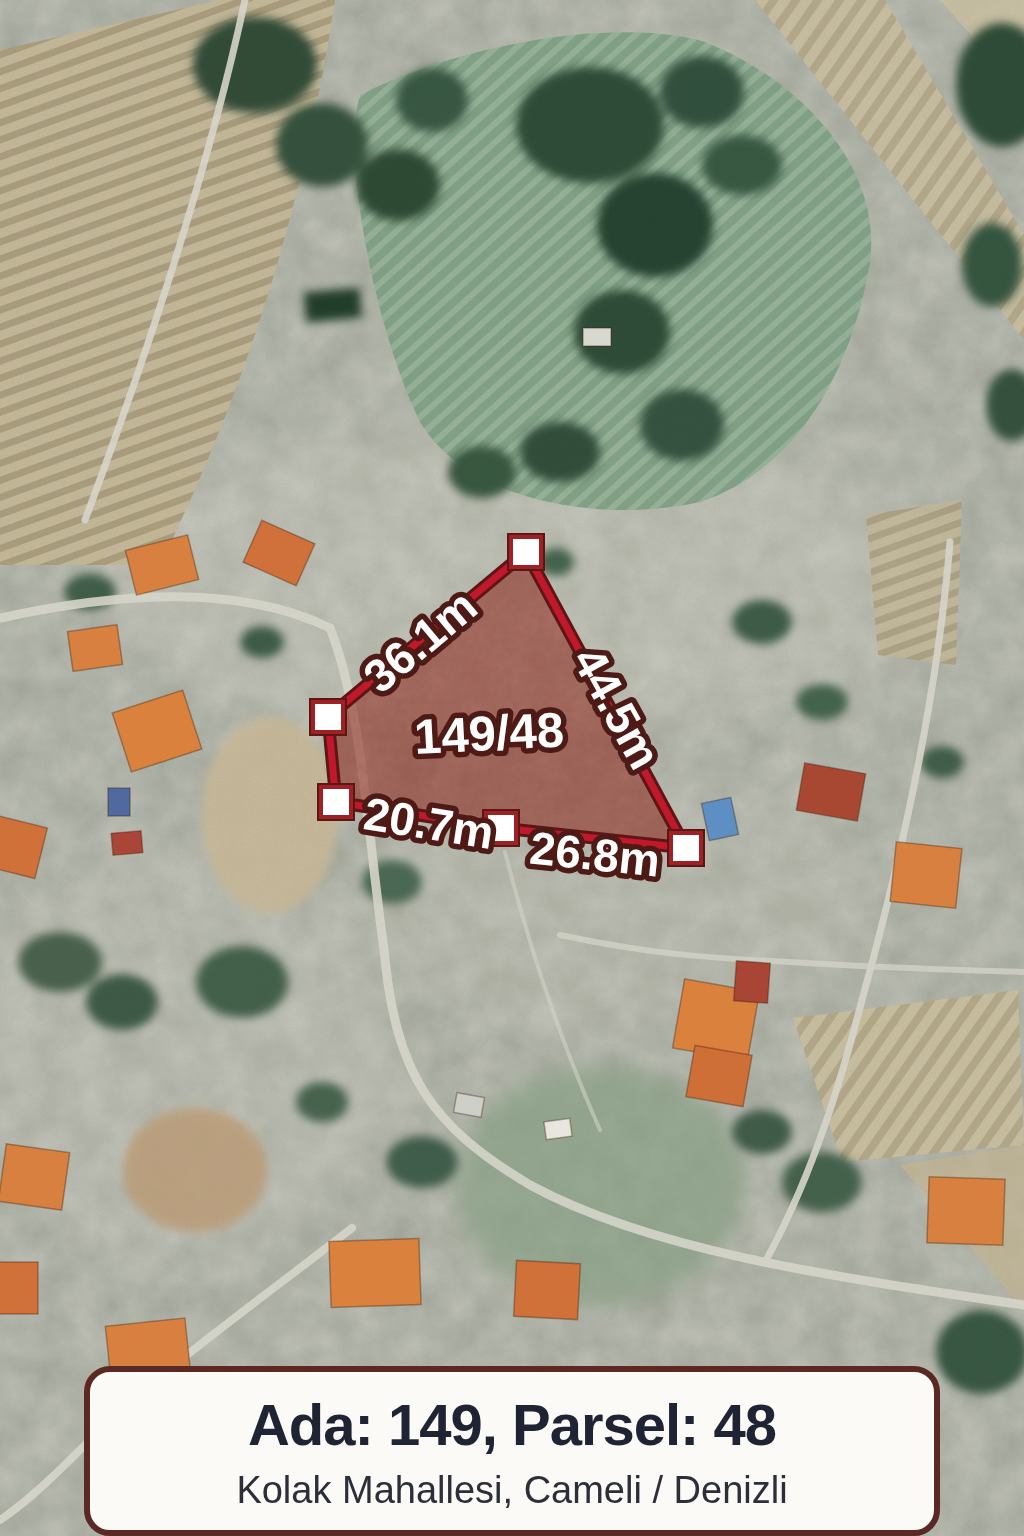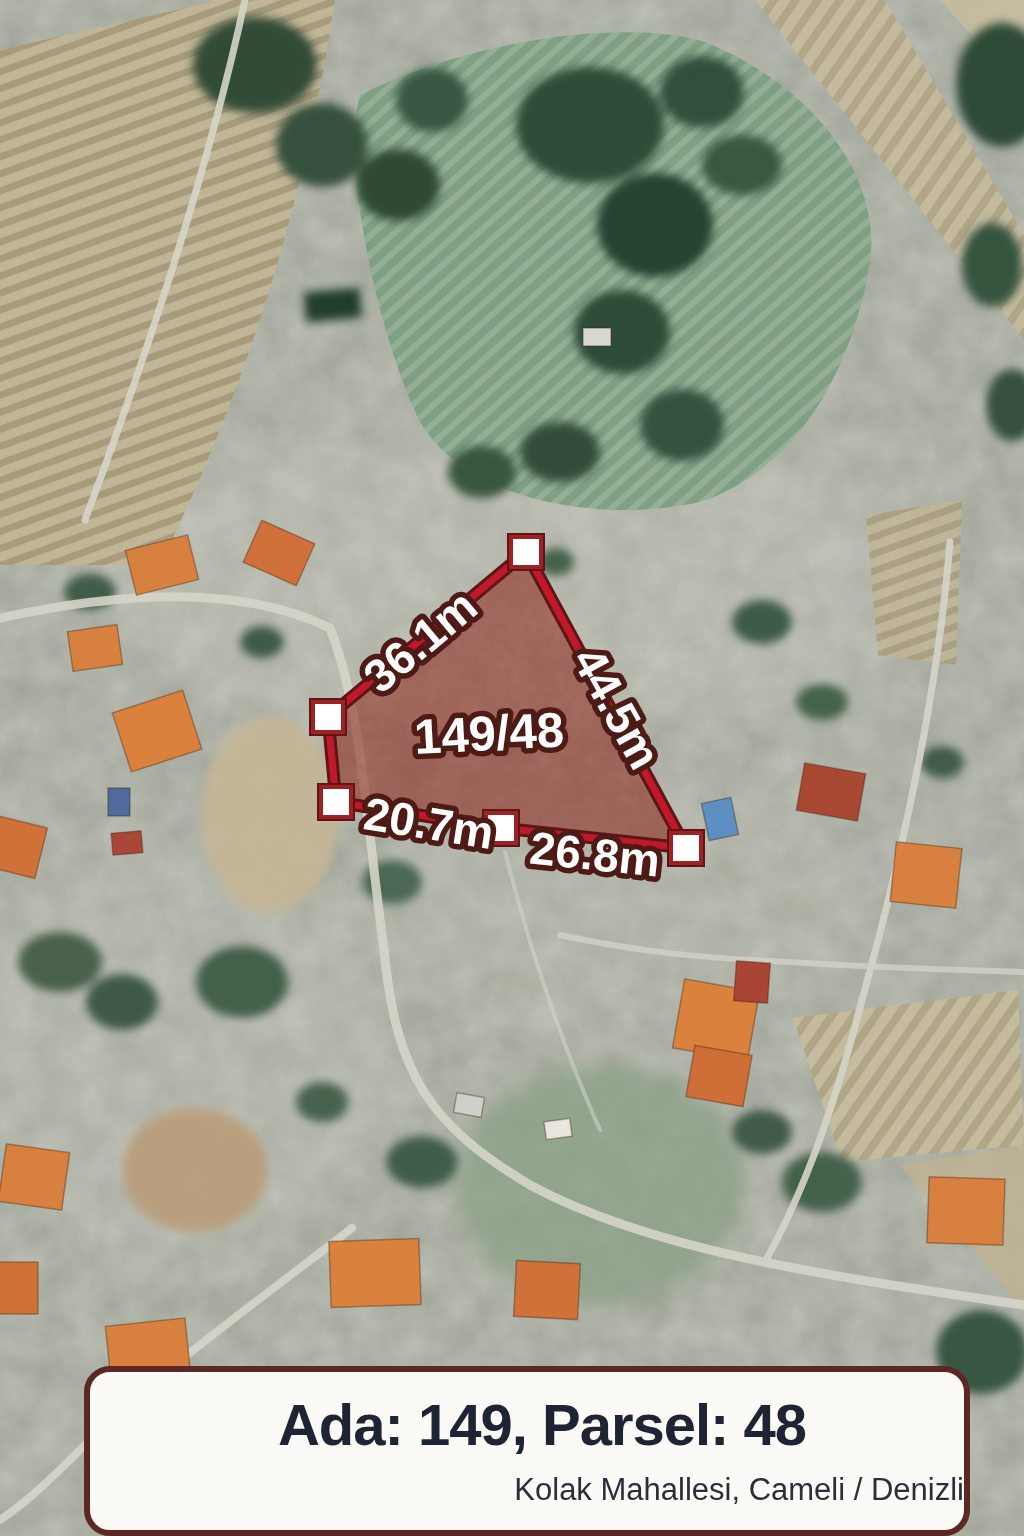--- a/index.html
+++ b/index.html
@@ -27,33 +27,31 @@
   .vertex-outer{fill:var(--parcel-stroke-dark,#5c1715);}
   .vertex-inner{fill:#ffffff;stroke:#9e2125;stroke-width:4;}
   
   .info-card{
     position:absolute;left:84px;top:1366px;width:844px;height:158px;
     background:var(--card-bg,#fbfaf6);
     border:6px solid var(--card-border,#5b2823);
     border-radius:26px;
     text-align:center;
     box-sizing:content-box;
-    padding-left:30px;
   }
   .info-card .title{
     margin-top:22px;
     font-size:58px;line-height:62px;font-weight:700;
     color:var(--card-title,#1e2434);
     letter-spacing:-1px;
   }
   .info-card .subtitle{
     margin-top:14px;
-    font-size:31px;line-height:40px;font-weight:400;
+    font-size:38px;line-height:40px;font-weight:400;
     color:var(--card-subtitle,#2c2e39);
-    text-align:right;
   }
 </style>
 </head>
 <body>
 
 <div class="stage">
 
   <svg width="1024" height="1536" viewBox="0 0 1024 1536">
     <defs>
       <filter id="blur5">

